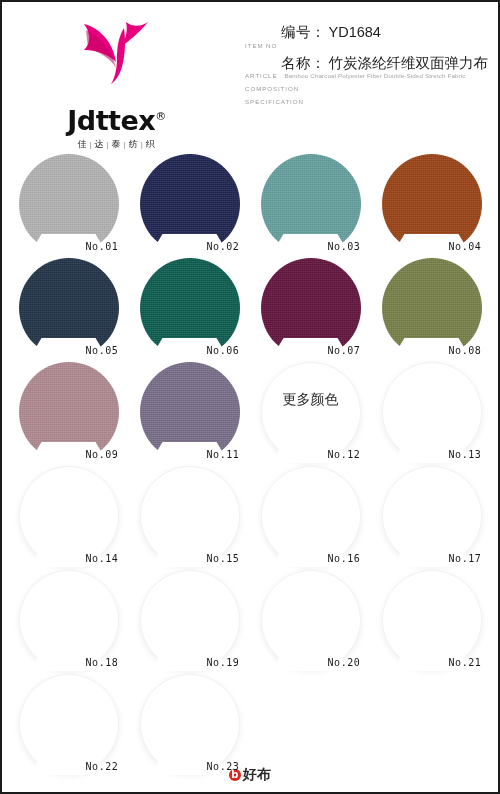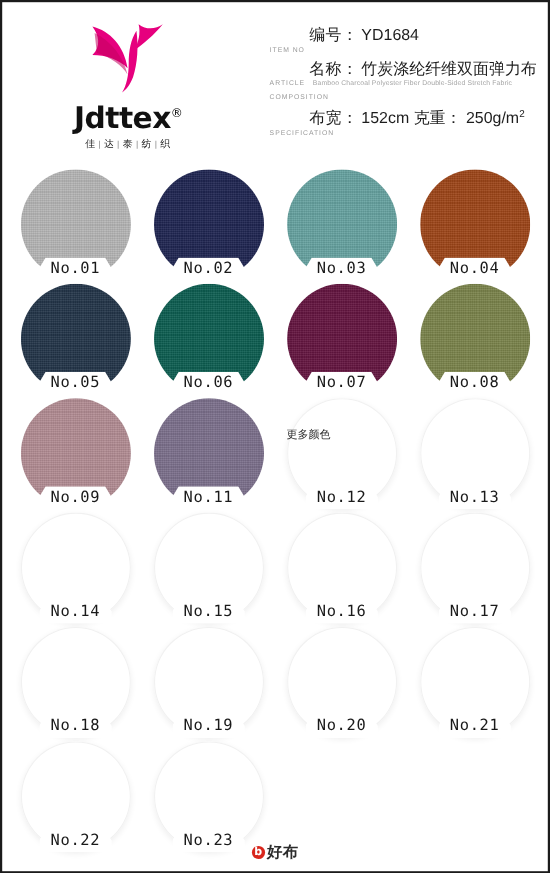--- a/index.html
+++ b/index.html
@@ -39,21 +39,21 @@
     height: 72px;
     display: block;
   }
   .brand-word {
     font-family: "DejaVu Sans", sans-serif;
     font-weight: bold;
     font-size: 27px;
     letter-spacing: -0.5px;
     color: #111111;
     line-height: 1;
-    margin-top: 4px;
+    margin-top: 17px;
     position: relative;
   }
   .brand-word .reg {
     font-size: 11px;
     vertical-align: super;
     font-weight: normal;
   }
   .brand-cn {
     margin-top: 4px;
     font-size: 9px;
@@ -148,34 +148,34 @@
     width: 66px;
     height: 21px;
     background: #ffffff;
     clip-path: polygon(6px 0, 60px 0, 66px 10px, 66px 21px, 0 21px, 0 10px);
   }
   .disc-label {
     position: absolute;
     left: 0;
     right: 0;
     bottom: 2px;
-    text-align: center;
+    text-align: right;
     font-family: "DejaVu Sans Mono", monospace;
-    font-size: 14px;
+    font-size: 10px;
     letter-spacing: 0.6px;
     color: #1a1a1a;
     z-index: 3;
   }
   .placeholder-text {
     position: absolute;
     left: 0;
     right: 0;
     top: 27px;
-    text-align: left;
-    font-size: 10px;
+    text-align: center;
+    font-size: 14px;
     line-height: 1.45;
     color: #2b2b2b;
     z-index: 2;
   }
 
   
   .footer {
     position: absolute;
     left: 0;
     right: 0;
@@ -249,21 +249,20 @@
           </div>
       </div>
 
       <div class="spec-row">
         <div class="spec-sub">
             <span class="lbl">COMPOSITION</span>
           </div>
       </div>
 
       <div class="spec-row">
-        <div class="spec-main"><span class="k">布宽：</span><span class="v">152cm 克重： 250g/m</span><span class="sup">2</span></div>
         <div class="spec-sub">
             <span class="lbl">SPECIFICATION</span>
           </div>
       </div>
 
     </div>
   </div>
 
   <div class="grid" id="swatch-grid">
       <div class="cell">

